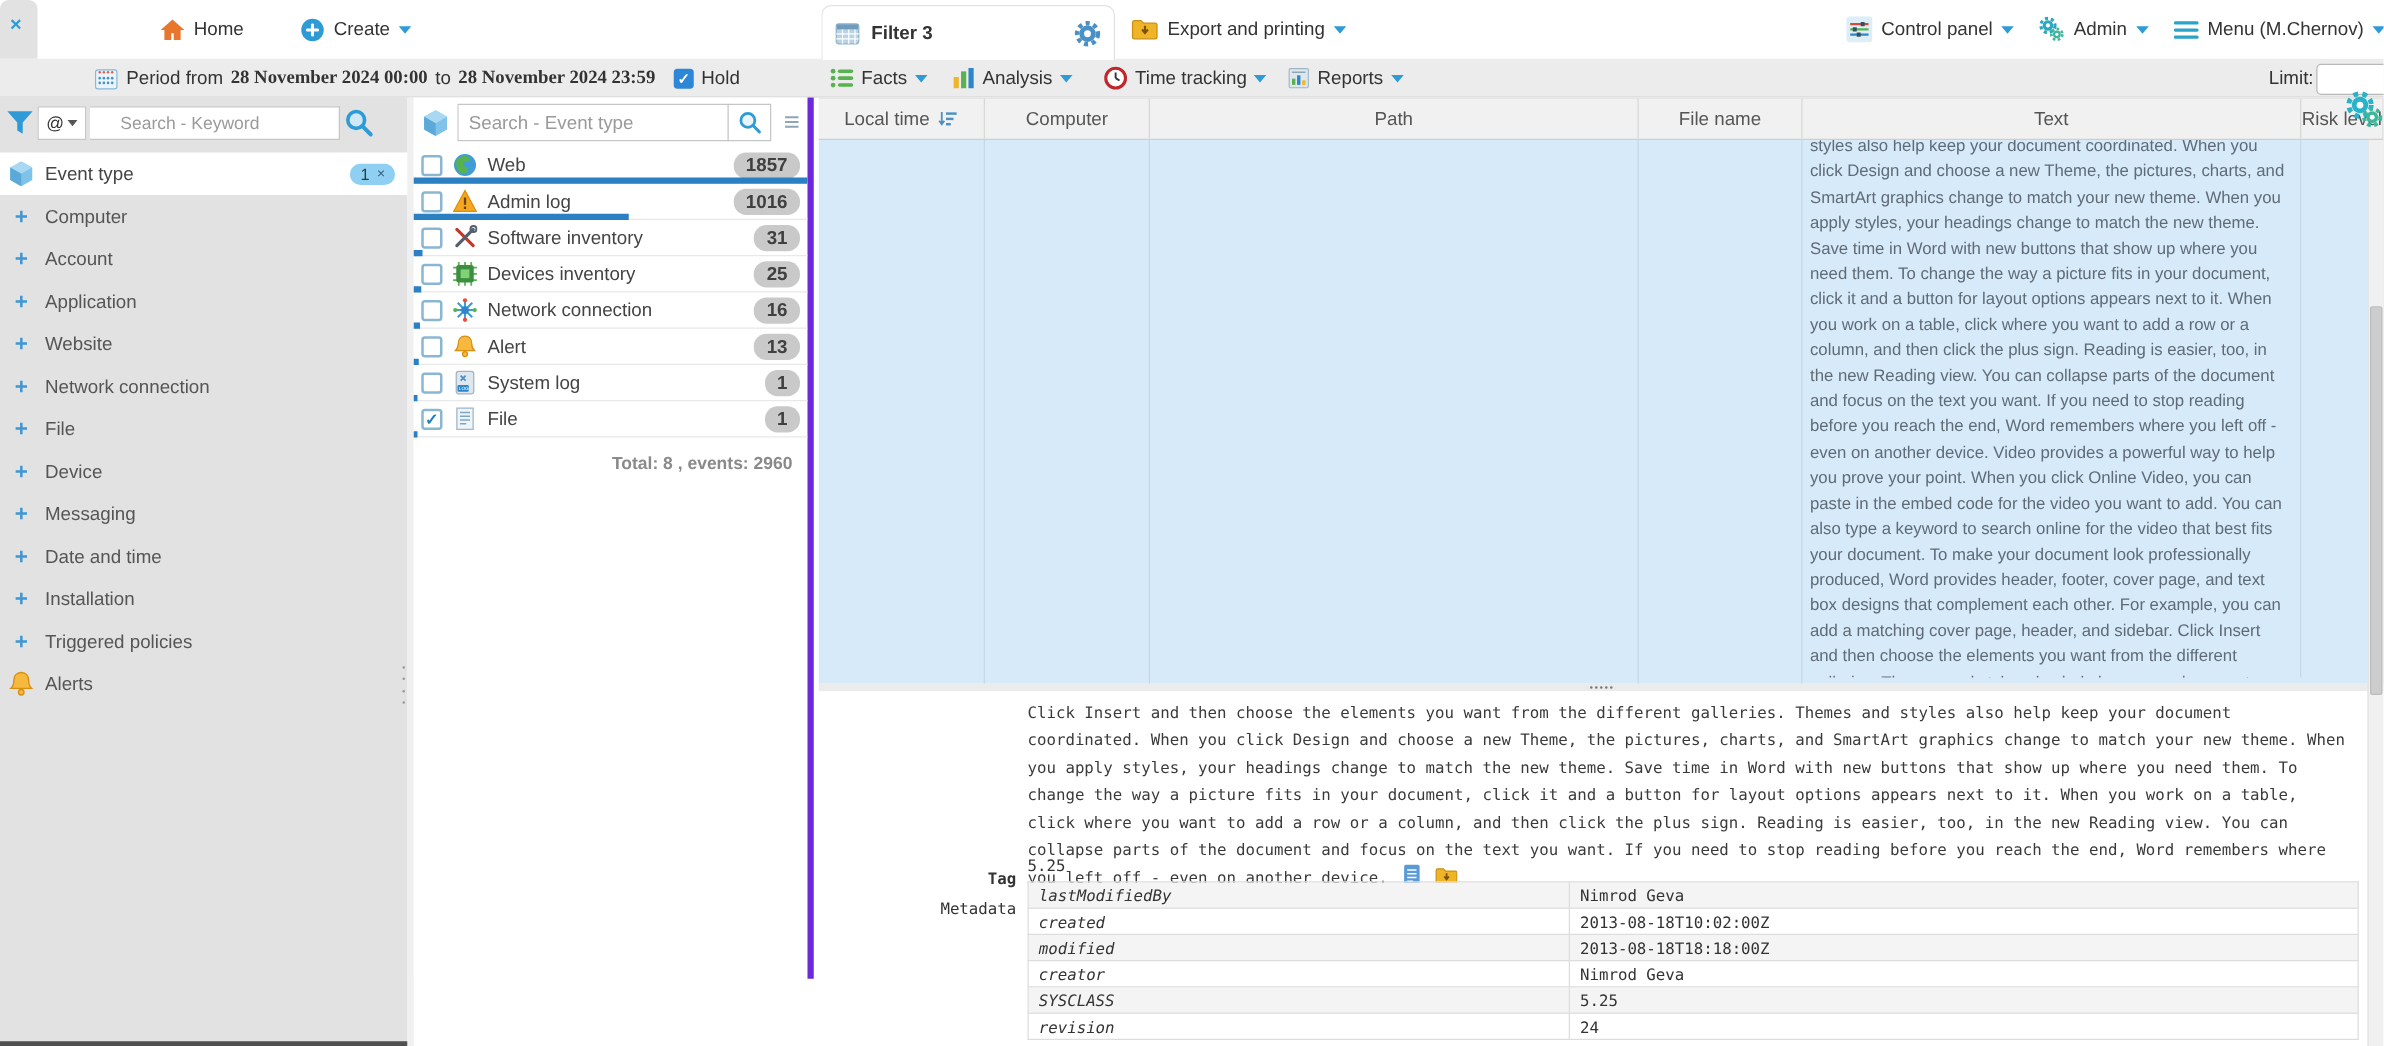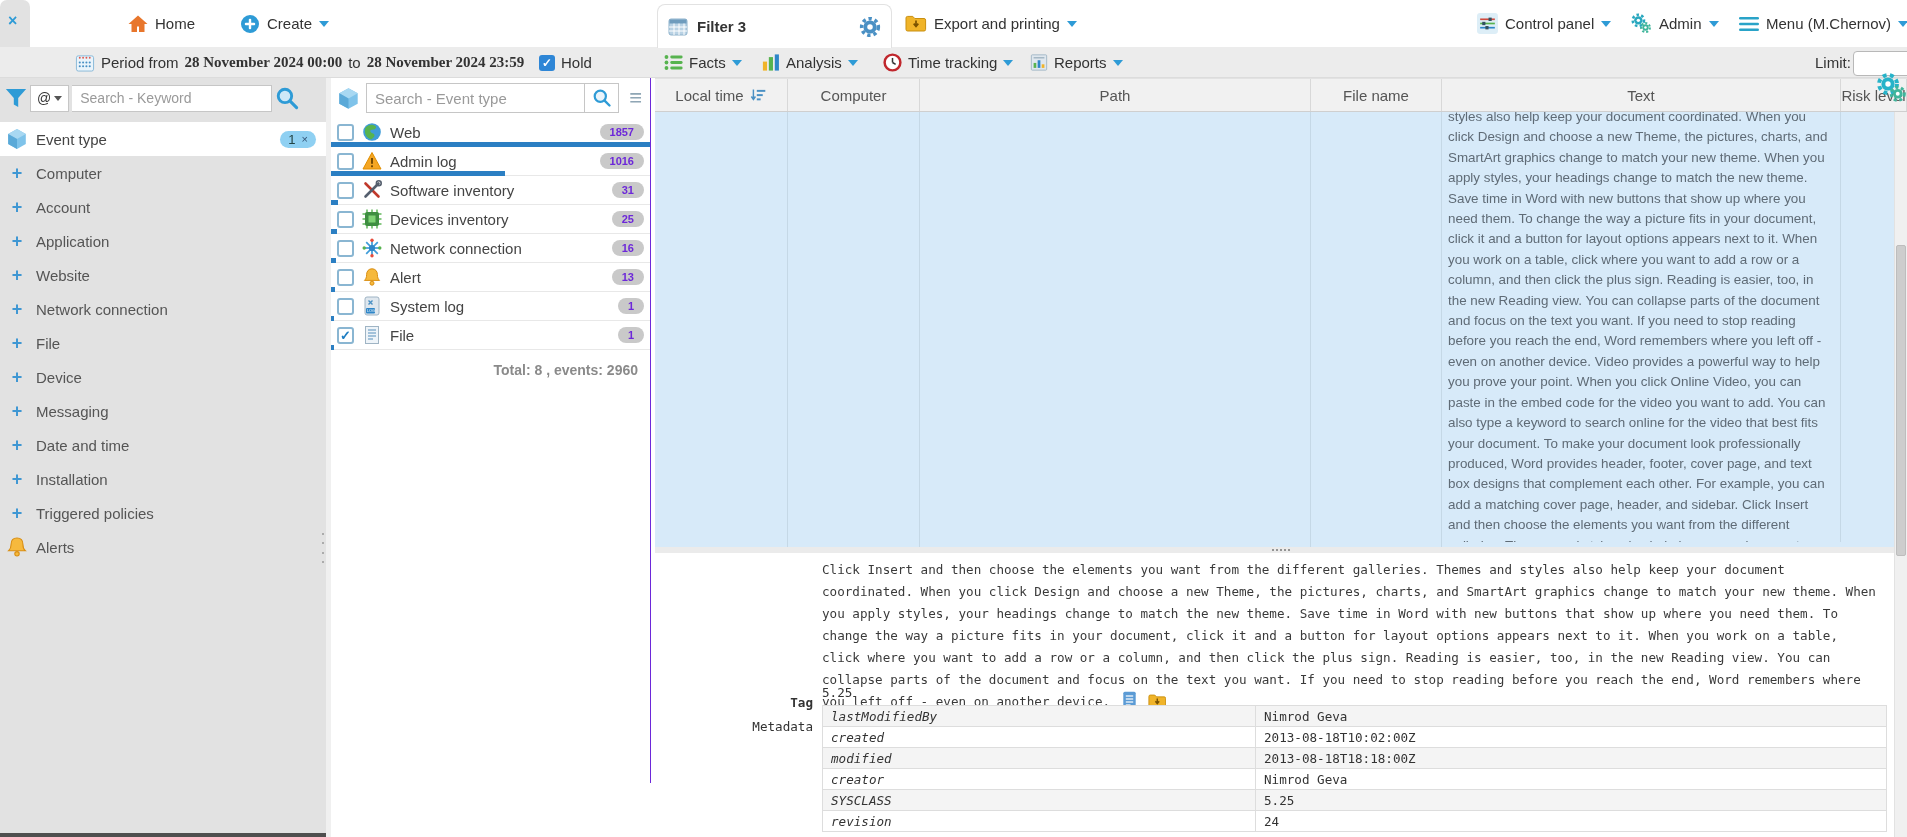--- a/index.html
+++ b/index.html
@@ -24,44 +24,44 @@
   .tb-item { position:absolute; top:0; height:31px; display:flex; align-items:center; gap:6px; color:#333; font-size:15px; white-space:nowrap; }
   .bold { font-weight:bold;font-family:Liberation Serif, serif; }
   .cb-blue { width:16px; height:16px; background:#2e86d6; border-radius:3px; color:#fff; font-size:12px; font-weight:bold; display:flex; align-items:center; justify-content:center; line-height:1; }
   .limit-input { position:absolute; left:1853px; top:51px; width:70px; height:25px; background:#fff; border:1px solid #b8b8b8; border-radius:4px; padding:0 6px; font-size:14px; }
 
   
   .sidebar { position:absolute; left:0; top:78px; width:326px; height:759px; background:#e2e2e2; }
   .sb-search { position:absolute; left:0; top:0; width:326px; height:40px; display:flex; align-items:center; padding:0 5px; gap:3px; }
   .at-box { background:#fff; border:1px solid #c6c6c6; height:27px; display:flex; align-items:center; gap:3px; padding:0 6px; font-size:14px; color:#333; }
   .at-car { width:0; height:0; border:4px solid transparent; border-top:5px solid #555; margin-top:5px; }
-  .sb-input { height:27px; width:200px; border:1px solid #c6c6c6; border-left:none; padding:0 8px; font-size:14px; color:#333; }
+  .sb-input { height:27px; width:200px; border:1px solid #c6c6c6; border-left:none; padding:0 24px; font-size:14px; color:#333; }
   .sb-input::placeholder, .ep-input::placeholder { color:#9a9a9a; }
   .sb-list { position:absolute; left:0; top:44px; width:326px; }
   .sb-item { height:34px; display:flex; align-items:center; padding:0 6px; gap:8px; color:#555; font-size:15px; cursor:default; }
   .sb-item.sel { background:#fff; color:#444; }
   .plus { color:#3f97d3; font-size:18px; font-weight:bold; width:22px; text-align:center; }
   .sb-badge { margin-left:auto; margin-right:4px; background:#8fd0f2; border-radius:10px; padding:1px 8px; font-size:13px; color:#244; display:flex; align-items:center; gap:6px; }
   .sb-badge .bx { font-size:11px; color:#357; }
   .v-dots { position:absolute; right:0px; top:455px; width:6px; height:30px; display:flex; flex-direction:column; align-items:center; justify-content:space-between; }
   .v-dots i { width:2px; height:2px; background:#999; border-radius:50%; }
   .sb-bottombar { position:absolute; left:0; bottom:0; width:326px; height:4px; background:#4f4f4f; }
   .gap1 { position:absolute; left:326px; top:78px; width:5px; height:759px; background:#f0f0f0; }
 
   
-  .panel { position:absolute; left:331px; top:78px; width:320px; height:705px; background:#fff; border-right:1px solid #6d28d9; }
+  .panel { position:absolute; left:331px; top:78px; width:320px; height:705px; background:#fff; border-right:5px solid #6d28d9; }
   .ep-search { height:40px; display:flex; align-items:center; padding:0 4px 0 6px; gap:6px; }
   .ep-group { display:flex; align-items:center; border:1px solid #c6c6c6; background:#fff; height:30px; flex:1; }
   .ep-input { border:none; outline:none; flex:1; height:28px; padding:0 8px; font-size:15px; min-width:0; }
   .ep-magbtn { width:34px; height:30px; border-left:1px solid #c6c6c6; display:flex; align-items:center; justify-content:center; }
   .ep-burger { color:#8fa6b5; font-size:22px; line-height:1; padding:0 4px; }
   .ep-row { position:relative; height:29px; display:flex; align-items:center; gap:8px; padding:0 6px; border-bottom:1px solid #e8e8e8; }
   .cb { width:17px; height:17px; background:#fff; border:2px solid #8ab6d2; border-radius:3px; display:flex; align-items:center; justify-content:center; font-size:13px; font-weight:bold; color:#1f7ec2; line-height:1; }
   .ep-label { color:#444; font-size:15px; white-space:nowrap; }
-  .ep-count { margin-left:auto; background:#c9c9c9; border-radius:10px; padding:2px 10px; font-size:11px; font-weight:bold; color:#6d28d9; }
+  .ep-count { margin-left:auto; background:#c9c9c9; border-radius:10px; padding:2px 10px; font-size:15px; font-weight:bold; color:#404040; }
   .ep-bar2 { position:absolute; left:0; bottom:-1px; height:5px; background:#2b7fc3; }
   .ep-total { margin-top:12px; text-align:right; padding-right:12px; font-size:14px; font-weight:bold; color:#8a8a8a; }
 
   
   .main { position:absolute; left:655px; top:78px; width:1252px; height:759px; }
   .thead { position:absolute; left:0; top:0; width:1252px; height:34px; background:#f1f1f1; border-top:1px solid #e2e2e2; border-bottom:1px solid #cfcfcf; display:flex; }
   .th { height:100%; display:flex; align-items:center; justify-content:center; gap:6px; color:#555; font-size:15px; border-right:1px solid #d8d8d8; overflow:hidden; white-space:nowrap; }
   .trow { position:absolute; left:0; top:34px; width:1252px; height:435px; background:#d7eaf9; display:flex; overflow:hidden; }
   .td { height:435px; border-right:1px solid #c5d8e6; overflow:hidden; }
   .td-text { padding:0 6px; color:#5f6b76; font-size:13.4px; line-height:20.4px; margin-top:-5px; }

